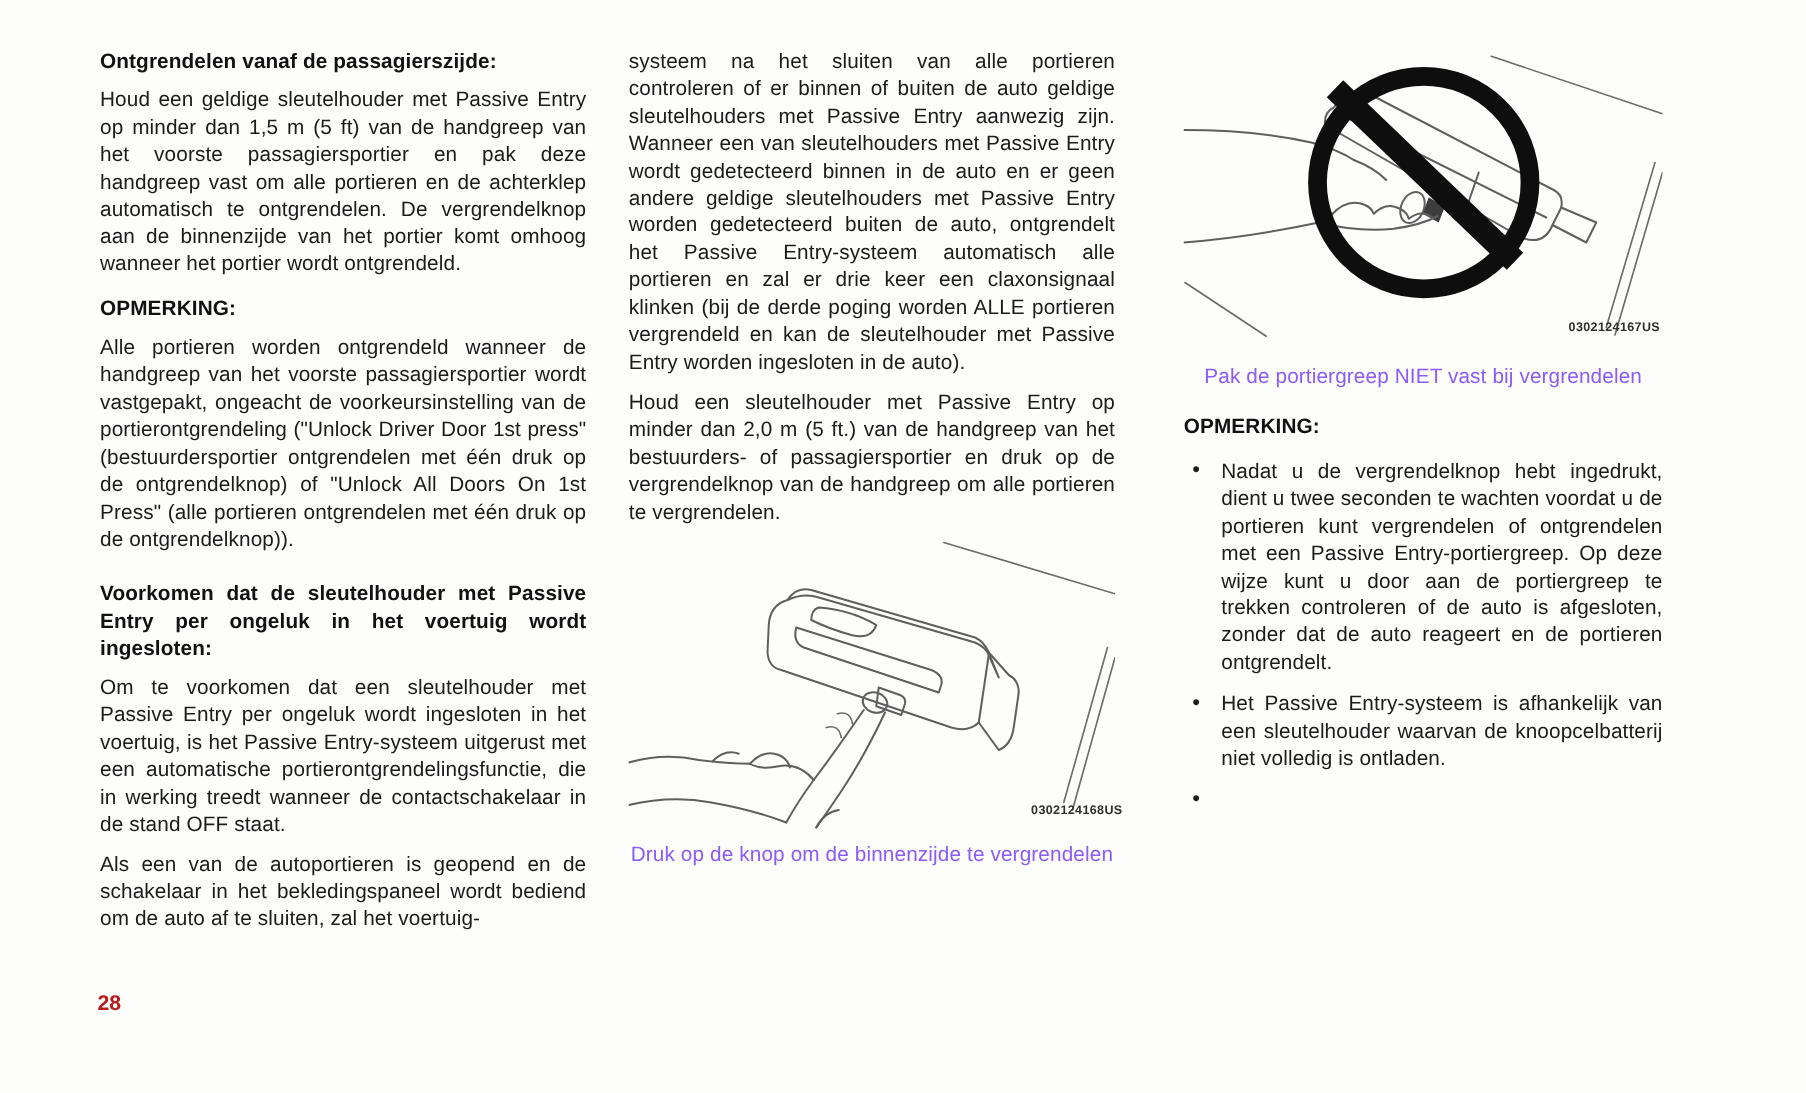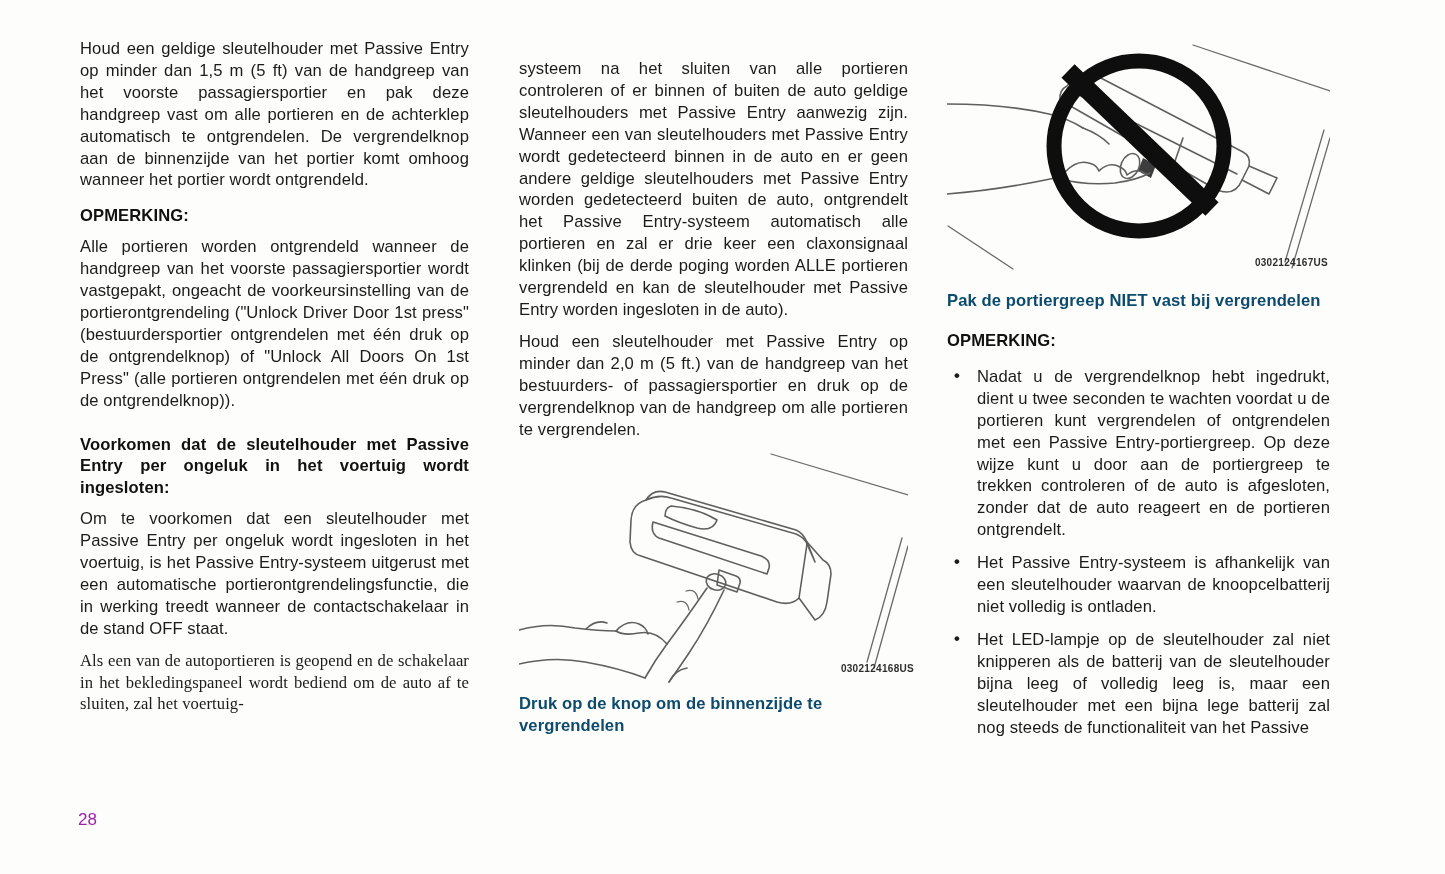--- a/index.html
+++ b/index.html
@@ -13,77 +13,78 @@
     overflow:hidden;
   }
   .col{
     position:absolute;top:38px;
     width:389px;
     font-size:16.6px;line-height:21.9px;
     text-align:justify;
     letter-spacing:.1px;
   }
   .col-1{left:80px;}
-  .col-2{left:519px;margin-top:20px;}
+  .col-2{left:503px;}
   .col-3{left:947px;width:383px;}
   .head{
     font-weight:bold;color:#111;
     margin:22px 0 9px 0;
     text-align:justify;
   }
   .head.first{margin-top:0;}
   .head.tight{margin-top:14px;}
   p{margin:0 0 10px 0;}
-  p.nogap{margin-bottom:0;font-family:Liberation Serif, serif;}
+  p.nogap{margin-bottom:0;}
   .fig{
     position:relative;
     margin:4px 0 0 0;
   }
   .fig svg{display:block;}
   .fig-code{
     position:absolute;
     font-size:10px;font-weight:bold;color:#2e2e2e;
     letter-spacing:.3px;
     white-space:nowrap;
   }
   .fig-code.mid{right:-6px;bottom:6px;}
   .fig-code.rt{right:2px;bottom:8px;}
   .caption{
-    font-weight:bold;color:#0c4a6e;
-    text-align:left;
+    font-weight:normal;color:#8b5cf6;
+    text-align:center;
     margin:8px 0 0 0;
     line-height:22px;
   }
   .bullets{
     list-style:none;margin:14px 0 0 0;padding:0;
   }
   .bullets li{
     position:relative;
     padding-left:30px;
     margin-bottom:11px;
     text-align:justify;
   }
   .bullet-dot{
     position:absolute;left:7px;top:-1px;
     font-weight:bold;
   }
   .page-number{
-    position:absolute;left:78px;top:810px;
-    font-size:17px;color:#a21caf;
+    position:absolute;left:78px;top:793px;
+    font-size:17px;color:#b91c1c;font-weight:bold;
   }
   .sketch{stroke:#5f5f5f;stroke-width:1.6;fill:none;stroke-linecap:round;stroke-linejoin:round;}
   .sketch-thin{stroke:#6a6a6a;stroke-width:1.3;fill:none;stroke-linecap:round;}
   .ban{stroke:#0e0e0e;fill:none;}
 </style>
 </head>
 <body>
 
 <div class="page">
 
   <div class="col col-1">
+    <div class="head first">Ontgrendelen vanaf de passagierszijde:</div>
     <p>Houd een geldige sleutelhouder met Passive Entry op minder dan 1,5 m (5 ft) van de handgreep van het voorste passagiersportier en pak deze handgreep vast om alle portieren en de achterklep automatisch te ontgrendelen. De vergrendelknop aan de binnenzijde van het portier komt omhoog wanneer het portier wordt ontgrendeld.</p>
     <div class="head tight">OPMERKING:</div>
     <p>Alle portieren worden ontgrendeld wanneer de handgreep van het voorste passagiersportier wordt vastgepakt, ongeacht de voorkeursinstelling van de portierontgrendeling ("Unlock Driver Door 1st press" (bestuurdersportier ontgrendelen met één druk op de ontgrendelknop) of "Unlock All Doors On 1st Press" (alle portieren ontgrendelen met één druk op de ontgrendelknop)).</p>
     <div class="head">Voorkomen dat de sleutelhouder met Passive Entry per ongeluk in het voertuig wordt ingesloten:</div>
     <p>Om te voorkomen dat een sleutelhouder met Passive Entry per ongeluk wordt ingesloten in het voertuig, is het Passive Entry-systeem uitgerust met een automatische portierontgrendelingsfunctie, die in werking treedt wanneer de contactschakelaar in de stand OFF staat.</p>
     <p class="nogap">Als een van de autoportieren is geopend en de schakelaar in het bekledingspaneel wordt bediend om de auto af te sluiten, zal het voertuig-</p>
   </div>
 
   <div class="col col-2">
     <p>systeem na het sluiten van alle portieren controleren of er binnen of buiten de auto geldige sleutelhouders met Passive Entry aanwezig zijn. Wanneer een van sleutelhouders met Passive Entry wordt gedetecteerd binnen in de auto en er geen andere geldige sleutelhouders met Passive Entry worden gedetecteerd buiten de auto, ontgrendelt het Passive Entry-systeem automatisch alle portieren en zal er drie keer een claxonsignaal klinken (bij de derde poging worden ALLE portieren vergrendeld en kan de sleutelhouder met Passive Entry worden ingesloten in de auto).</p>
@@ -176,19 +177,18 @@
       <li>
         <span class="bullet-dot">•</span>
         <span>Nadat u de vergrendelknop hebt ingedrukt, dient u twee seconden te wachten voordat u de portieren kunt vergrendelen of ontgrendelen met een Passive Entry-portiergreep. Op deze wijze kunt u door aan de portiergreep te trekken controleren of de auto is afgesloten, zonder dat de auto reageert en de portieren ontgrendelt.</span>
       </li>
       <li>
         <span class="bullet-dot">•</span>
         <span>Het Passive Entry-systeem is afhankelijk van een sleutelhouder waarvan de knoopcelbatterij niet volledig is ontladen.</span>
       </li>
       <li>
         <span class="bullet-dot">•</span>
-        <span>Het LED-lampje op de sleutelhouder zal niet knipperen als de batterij van de sleutelhouder bijna leeg of volledig leeg is, maar een sleutelhouder met een bijna lege batterij zal nog steeds de functionaliteit van het Passive</span>
       </li>
     </ul>
   </div>
 
   <div class="page-number">28</div>
 </div>
 
 </body></html>

